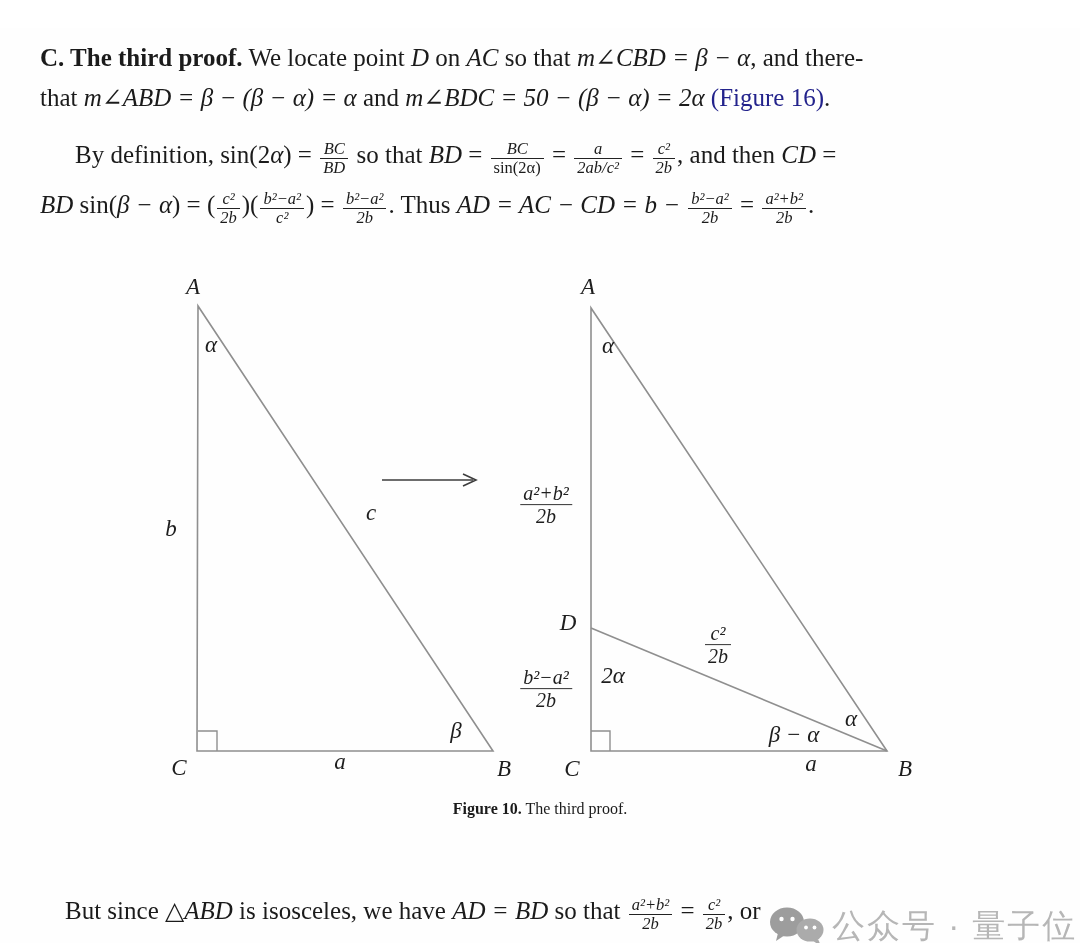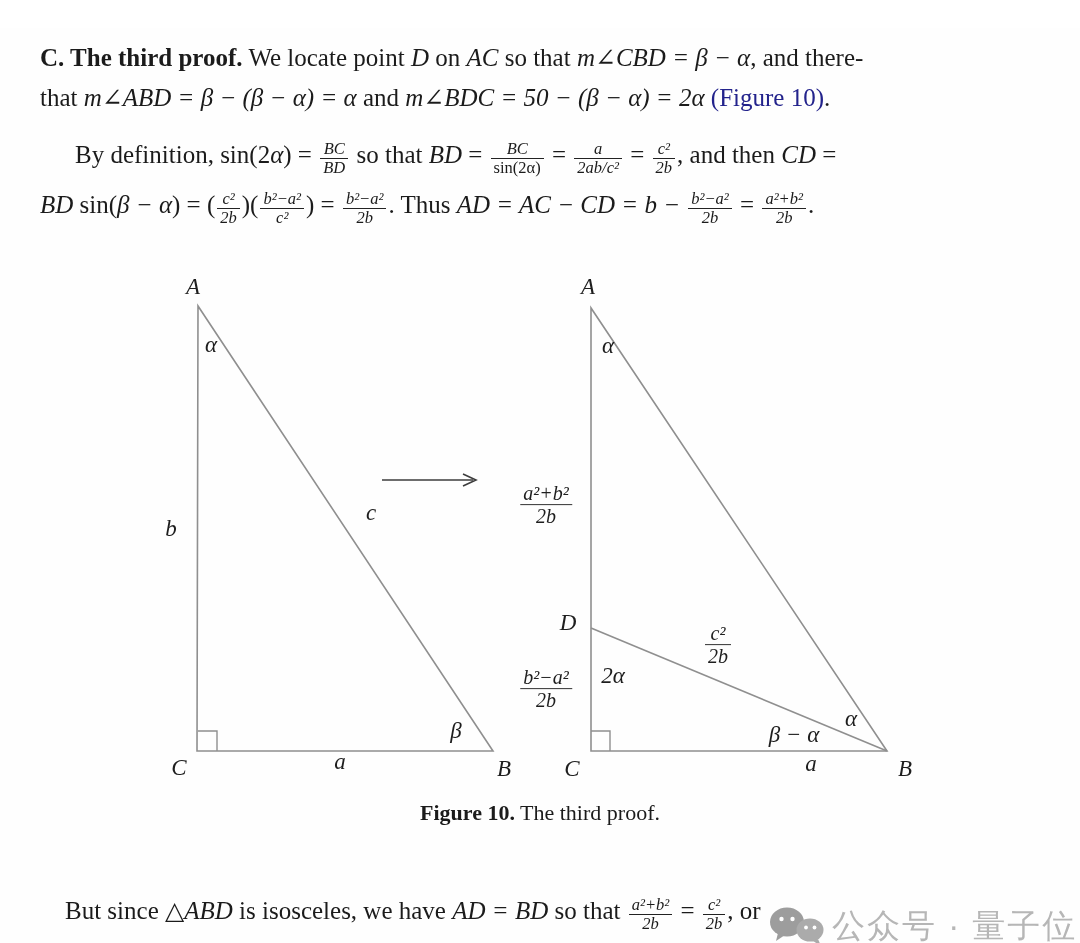--- a/index.html
+++ b/index.html
@@ -26,34 +26,34 @@
   .fnum{display:block;border-bottom:1.4px solid #222;padding:0 3px;}
   .fden{display:block;padding:0 3px;}
   .rm{font-style:normal;}
   
   .fig-svg{position:absolute;left:0;top:230px;}
   .lbl{position:absolute;transform:translate(-50%,-50%);
        font-style:italic;font-size:23px;color:#1e1e1e;white-space:nowrap;}
   .flbl{position:absolute;transform:translate(-50%,-50%);
         text-align:center;font-style:italic;font-size:20px;line-height:1.12;color:#1e1e1e;}
   .flbl .fnum{border-bottom:1.4px solid #333;}
-  .caption{position:absolute;top:772px;left:0;width:1080px;text-align:center;font-size:22px;}
+  .caption{position:absolute;top:772px;left:0;width:1080px;text-align:center;font-size:16px;}
   
   .watermark{position:absolute;left:768px;top:876px;display:flex;align-items:center;gap:4px;}
   .wm-text{font-family:"Liberation Sans","DejaVu Sans",sans-serif;
            font-size:33px;color:#b6b6b6;letter-spacing:2px;white-space:nowrap;}
 </style>
 </head>
 <body>
 
 <div class="page">
 
   <div class="para" id="p1">
     <span class="line"><b class="hd">C. The third proof.</b><span>  We locate point </span><span class="m">D</span><span> on </span><span class="m">AC</span><span> so that </span><span class="m">m∠CBD = β − α</span><span>, and there-</span></span>
-    <span class="line"><span>that </span><span class="m">m∠ABD = β − (β − α) = α</span><span> and </span><span class="m">m∠BDC = 50 − (β − α) = 2α</span><span> </span><span class="link">(Figure 10)</span><span>.</span></span>
+    <span class="line"><span>that </span><span class="m">m∠ABD = β − (β − α) = α</span><span> and </span><span class="m">m∠BDC = 50 − (β − α) = 2α</span><span> </span><span class="link">(Figure 16)</span><span>.</span></span>
   </div>
 
   <div class="para" id="p2">
     <span class="line indent35"><span>By definition, sin(2</span><span class="m">α</span><span>) = </span><span class="frac"><span class="fnum">BC</span><span class="fden">BD</span></span><span> so that </span><span class="m">BD</span><span> = </span><span class="frac"><span class="fnum">BC</span><span class="fden rm">sin(2α)</span></span><span> = </span><span class="frac"><span class="fnum">a</span><span class="fden">2ab/c²</span></span><span> = </span><span class="frac"><span class="fnum">c²</span><span class="fden">2b</span></span><span>, and then </span><span class="m">CD</span><span> =</span></span>
     <span class="line"><span class="m">BD</span><span> sin(</span><span class="m">β − α</span><span>) = (</span><span class="frac"><span class="fnum">c²</span><span class="fden">2b</span></span><span>)(</span><span class="frac"><span class="fnum">b²−a²</span><span class="fden">c²</span></span><span>) = </span><span class="frac"><span class="fnum">b²−a²</span><span class="fden">2b</span></span><span>. Thus </span><span class="m">AD = AC − CD = b − </span><span class="frac"><span class="fnum">b²−a²</span><span class="fden">2b</span></span><span> = </span><span class="frac"><span class="fnum">a²+b²</span><span class="fden">2b</span></span><span>.</span></span>
   </div>
 
   <svg class="fig-svg" width="1080" height="550" viewBox="0 0 1080 550">
     <polygon points="198,48 197,493 493,493" fill="none" stroke="#8f8f8f" stroke-width="1.6"></polygon>
     <path d="M198,473 H217 V493" fill="none" stroke="#8f8f8f" stroke-width="1.4"></path>

